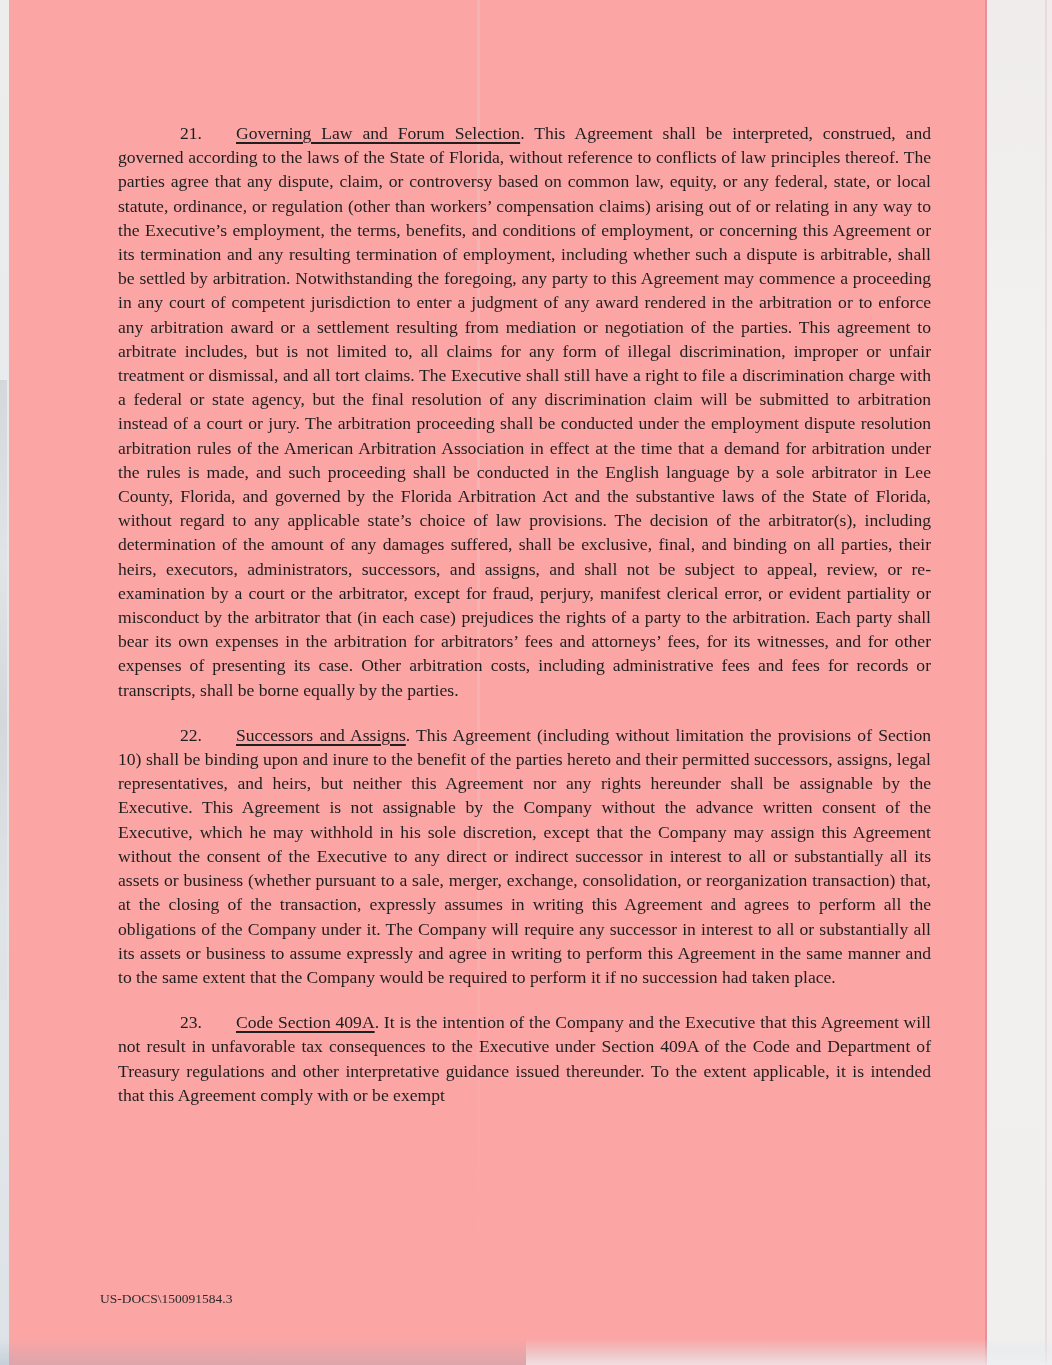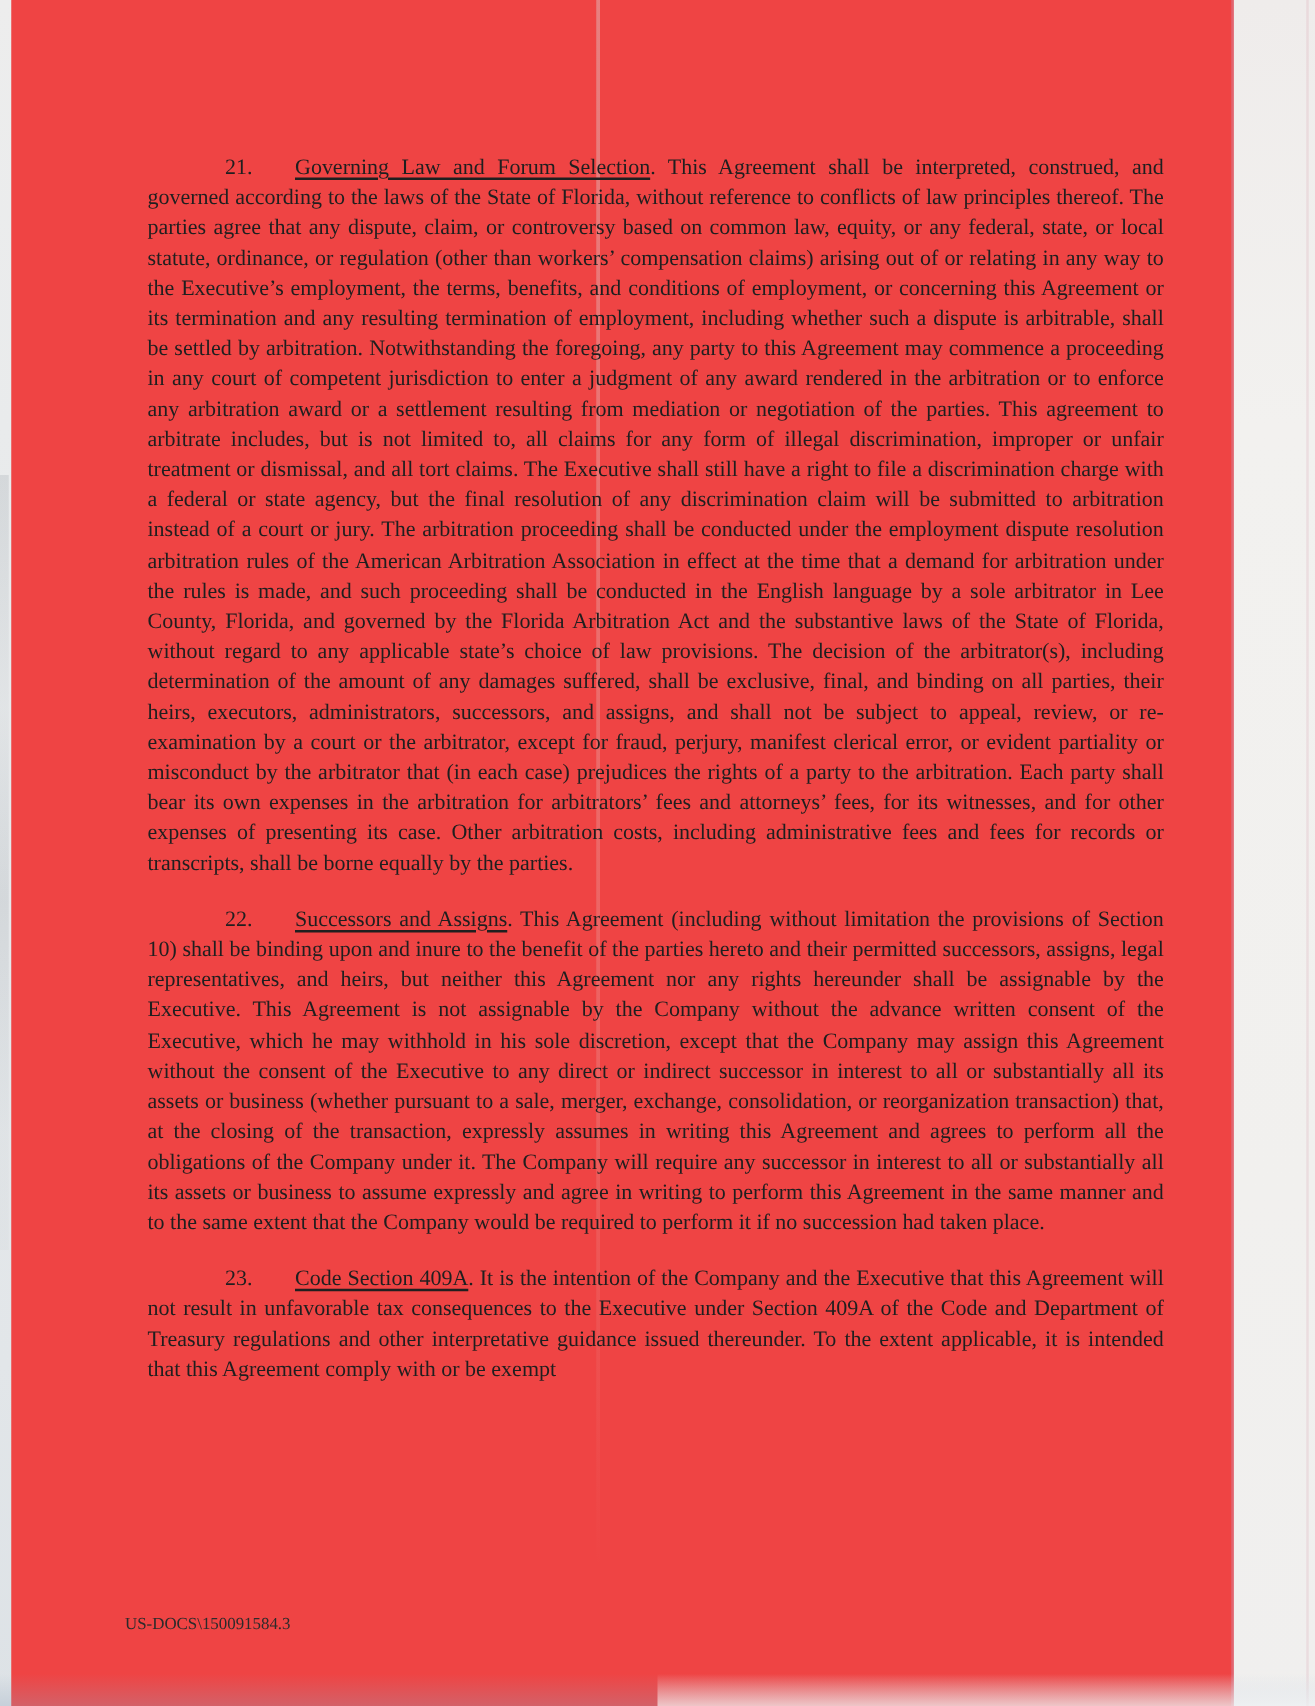--- a/index.html
+++ b/index.html
@@ -10,21 +10,21 @@
   body {
     width: 1052px;
     height: 1365px;
     position: relative;
     overflow: hidden;
     font-family: "Liberation Serif", "DejaVu Serif", serif;
   }
   .scan-page {
     position: absolute;
     inset: 0;
-    background: #ef4444;
+    background: #fca5a5;
     text-decoration: underline;
   }
   
   .edge-left-strip {
     position: absolute;
     left: 0; top: 0;
     width: 9px; height: 100%;
     background: linear-gradient(180deg,
       #ededed 0%, #e9ebec 25%, #e5e8ea 55%, #e2e6e9 80%, #dde2e6 100%);
   }

